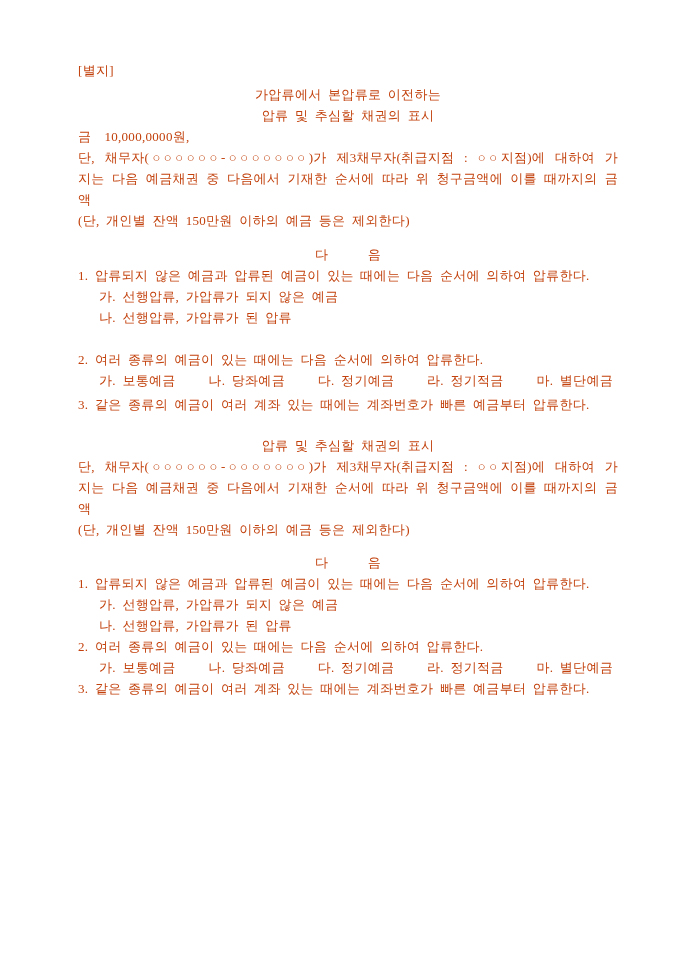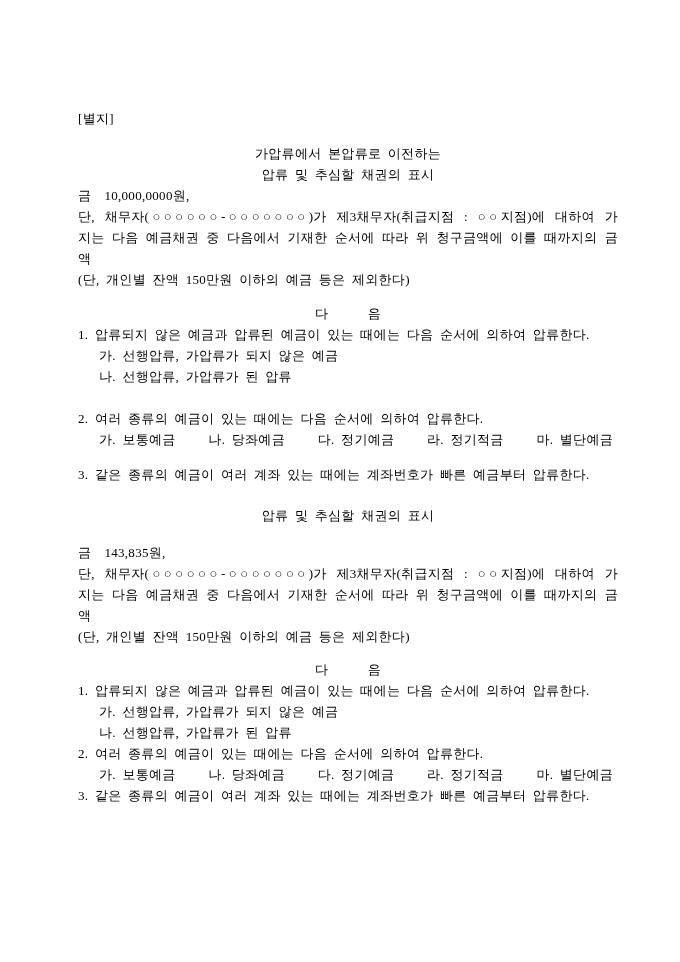--- a/index.html
+++ b/index.html
@@ -6,25 +6,25 @@
     margin: 0;
     padding: 0;
     background: #ffffff;
   }
   .page {
     position: relative;
     width: 680px;
     height: 962px;
     box-sizing: border-box;
     background: #ffffff;
-    color: #000000;
+    color: #c2410c;
     font-family: "Liberation Serif", "DejaVu Serif", serif;
     font-size: 13px;
     line-height: 21px;
-    padding: 108px 62px 0 78px;
+    padding: 60px 62px 0 78px;
     letter-spacing: 0.3px;
     word-spacing: 3px;
     overflow: hidden;
   }
   .line {
     white-space: pre-wrap;
   }
   .pre {
     white-space: pre;
   }
@@ -34,21 +34,21 @@
   .just {
     text-align: justify;
     text-align-last: justify;
   }
   .indent {
     padding-left: 21px;
   }
   .mt12 { margin-top: 12px; }
   .mt13 { margin-top: 13px; }
   .mt16 { margin-top: 16px; }
-  .mt18 { margin-top: 14px; }
+  .mt18 { margin-top: 3px; }
   .mt19 { margin-top: 19px; }
   .mt20 { margin-top: 20px; }
   .mt21 { margin-top: 21px; }
 </style>
 </head>
 <body>
 
 <div class="page">
 
   <div class="line">[별지]</div>
@@ -64,21 +64,20 @@
   <div class="line center pre mt13">다      음</div>
   <div class="line">1. 압류되지 않은 예금과 압류된 예금이 있는 때에는 다음 순서에 의하여 압류한다.</div>
   <div class="line indent">가. 선행압류, 가압류가 되지 않은 예금</div>
   <div class="line indent">나. 선행압류, 가압류가 된 압류</div>
   <div class="line mt21">2. 여러 종류의 예금이 있는 때에는 다음 순서에 의하여 압류한다.</div>
   <div class="line indent pre">가. 보통예금     나. 당좌예금     다. 정기예금     라. 정기적금     마. 별단예금</div>
   <div class="line mt18">3. 같은 종류의 예금이 여러 계좌 있는 때에는 계좌번호가 빠른 예금부터 압류한다.</div>
 
   <div class="line center mt20">압류 및 추심할 채권의 표시</div>
 
-  <div class="line mt16">금  143,835원,</div>
   <div class="line just">단, 채무자(○○○○○○-○○○○○○○)가 제3채무자(취급지점 : ○○지점)에 대하여 가</div>
   <div class="line just">지는 다음 예금채권 중 다음에서 기재한 순서에 따라 위 청구금액에 이를 때까지의 금액</div>
   <div class="line">(단, 개인별 잔액 150만원 이하의 예금 등은 제외한다)</div>
 
   <div class="line center pre mt12">다      음</div>
   <div class="line">1. 압류되지 않은 예금과 압류된 예금이 있는 때에는 다음 순서에 의하여 압류한다.</div>
   <div class="line indent">가. 선행압류, 가압류가 되지 않은 예금</div>
   <div class="line indent">나. 선행압류, 가압류가 된 압류</div>
   <div class="line">2. 여러 종류의 예금이 있는 때에는 다음 순서에 의하여 압류한다.</div>
   <div class="line indent pre">가. 보통예금     나. 당좌예금     다. 정기예금     라. 정기적금     마. 별단예금</div>

